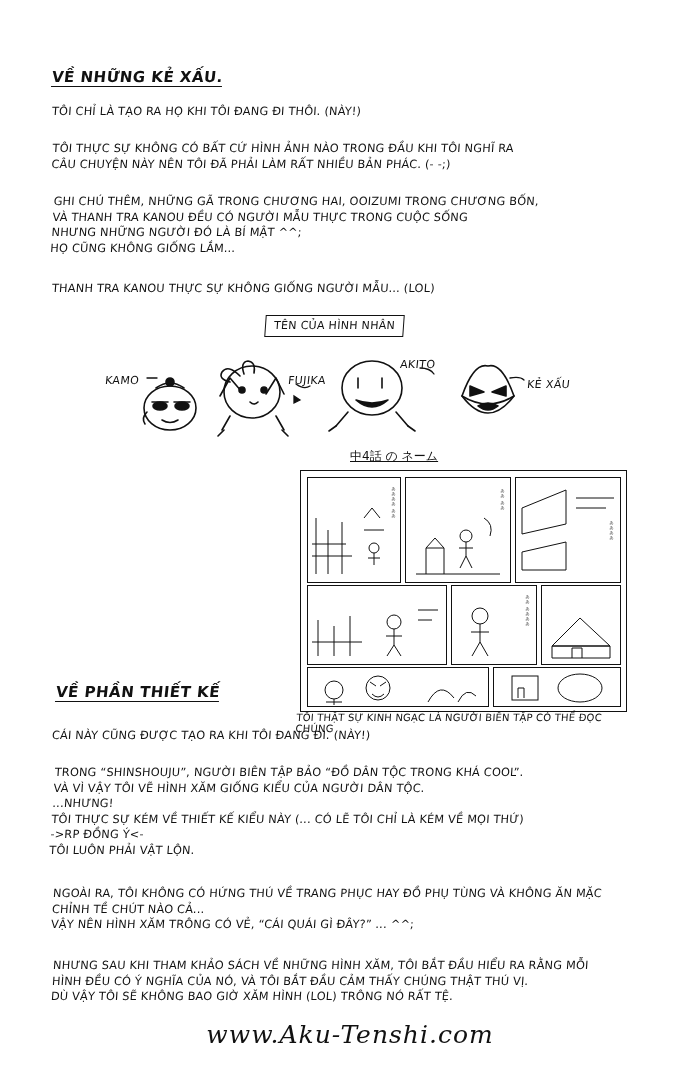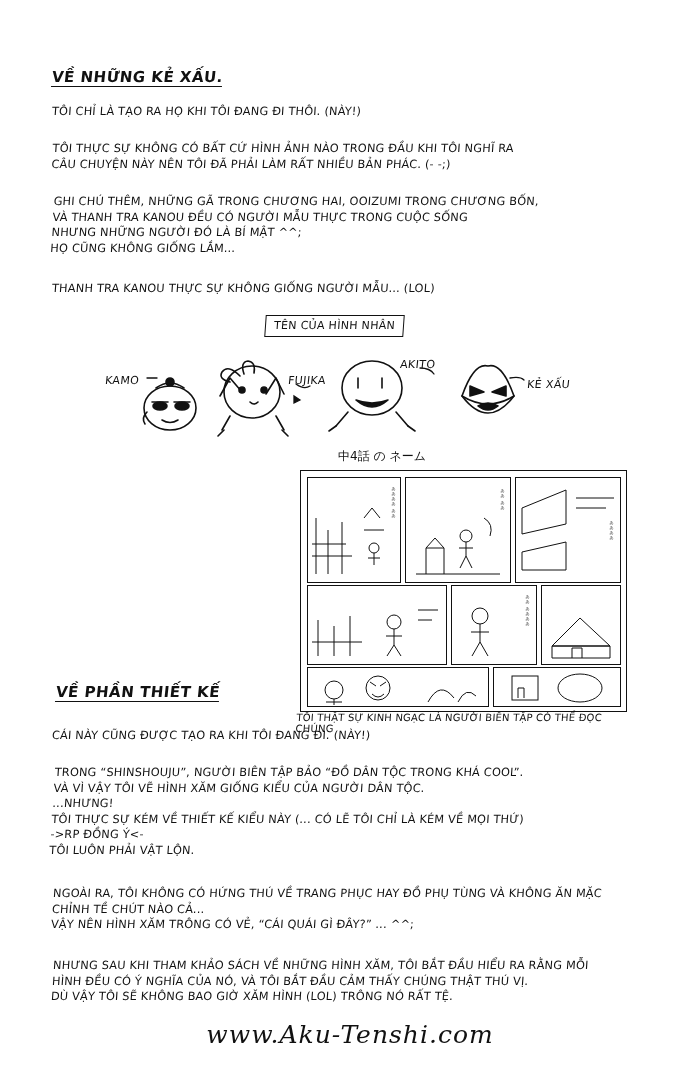--- a/index.html
+++ b/index.html
@@ -170,21 +170,21 @@
   <svg class="sketch-svg" style="left:90px; top:340px;" width="490" height="110" viewBox="0 0 490 110">
     <g fill="none" stroke="#111" stroke-width="1.3" stroke-linecap="round">
       <path d="M57 38 h10"></path>
       <path d="M206 44 q8 6 14 2"></path>
       <path d="M210 60 l-6 -4 l0 7z" fill="#111"></path>
       <path d="M330 28 q10 0 14 6"></path>
       <path d="M420 38 q10 -2 14 2"></path>
     </g>
   </svg>
 
-  <div class="jp-note" style="left:338px; top:448px;">中4話 の ネーム</div>
+  <div class="jp-note" style="left:350px; top:448px;text-decoration:underline;">中4話 の ネーム</div>
 
   <div class="manga-page">
 
     <div class="panel" style="left:6px; top:6px; width:92px; height:104px;">
       <div class="vscribble" style="right:4px; top:6px; height:60px;">ああああ ああ</div>
       <svg width="92" height="104" style="position:absolute;left:0;top:0">
         <g fill="none" stroke="#111" stroke-width="1">
           <path d="M8 96 v-56 M20 96 v-44 M34 96 v-52"></path>
           <path d="M4 78 h40 M4 66 h34"></path>
           <path d="M56 40 l8 -10 l8 10"></path>

